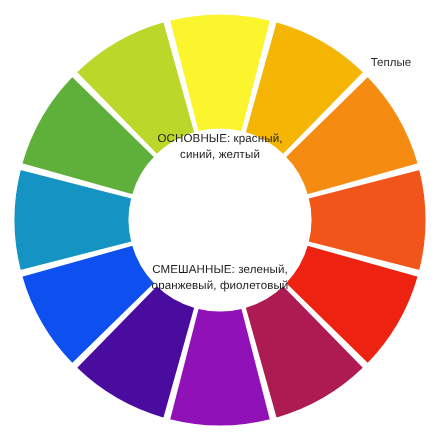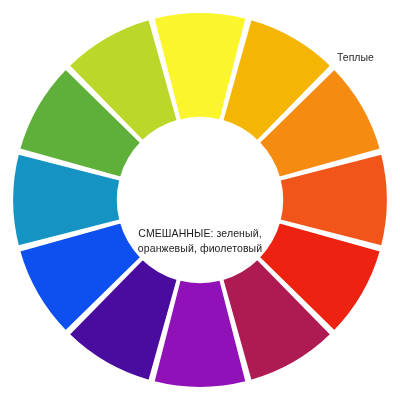--- a/index.html
+++ b/index.html
@@ -40,21 +40,21 @@
     line-height: 14.5px;
     letter-spacing: 0.1px;
     white-space: pre-line;
     width: 190px;
     left: 105px;
   }
   #primary-note {
     top: 119px;
   }
   #secondary-note {
-    top: 226px;
+    top: 238px;
   }
   .edge-label {
     position: absolute;
     color: #2a2a2a;
     font-size: 10.5px;
     line-height: 13px;
     white-space: nowrap;
     text-align: center;
   }
   #warm-label {
@@ -81,20 +81,22 @@
         <path d="M 331.54 334.32 A 188 188 0 0 1 250.56 381.07 L 222.05 278.98 A 82 82 0 0 0 257.37 258.59 Z" fill="#AD1B52" class="wheel-segment"></path>
         <path d="M 246.75 382.09 A 188 188 0 0 1 153.25 382.09 L 179.61 279.42 A 82 82 0 0 0 220.39 279.42 Z" fill="#9111B8" class="wheel-segment"></path>
         <path d="M 149.44 381.07 A 188 188 0 0 1 68.46 334.32 L 142.63 258.59 A 82 82 0 0 0 177.95 278.98 Z" fill="#4A0C9E" class="wheel-segment"></path>
         <path d="M 65.68 331.54 A 188 188 0 0 1 18.93 250.56 L 121.02 222.05 A 82 82 0 0 0 141.41 257.37 Z" fill="#0E4FF0" class="wheel-segment"></path>
         <path d="M 17.91 246.75 A 188 188 0 0 1 17.91 153.25 L 120.58 179.61 A 82 82 0 0 0 120.58 220.39 Z" fill="#1594C4" class="wheel-segment"></path>
         <path d="M 18.93 149.44 A 188 188 0 0 1 65.68 68.46 L 141.41 142.63 A 82 82 0 0 0 121.02 177.95 Z" fill="#5FB03A" class="wheel-segment"></path>
         <path d="M 68.46 65.68 A 188 188 0 0 1 149.44 18.93 L 177.95 121.02 A 82 82 0 0 0 142.63 141.41 Z" fill="#BBD72A" class="wheel-segment"></path>
       </g>
   </svg>
 
+  <div class="center-note" id="primary-note">ОСНОВНЫЕ: красный,
+синий, желтый</div>
 
   <div class="center-note" id="secondary-note">СМЕШАННЫЕ: зеленый,
 оранжевый, фиолетовый</div>
 
   <div class="edge-label" id="warm-label">Теплые</div>
 
 
 </div>
 
 </body></html>

